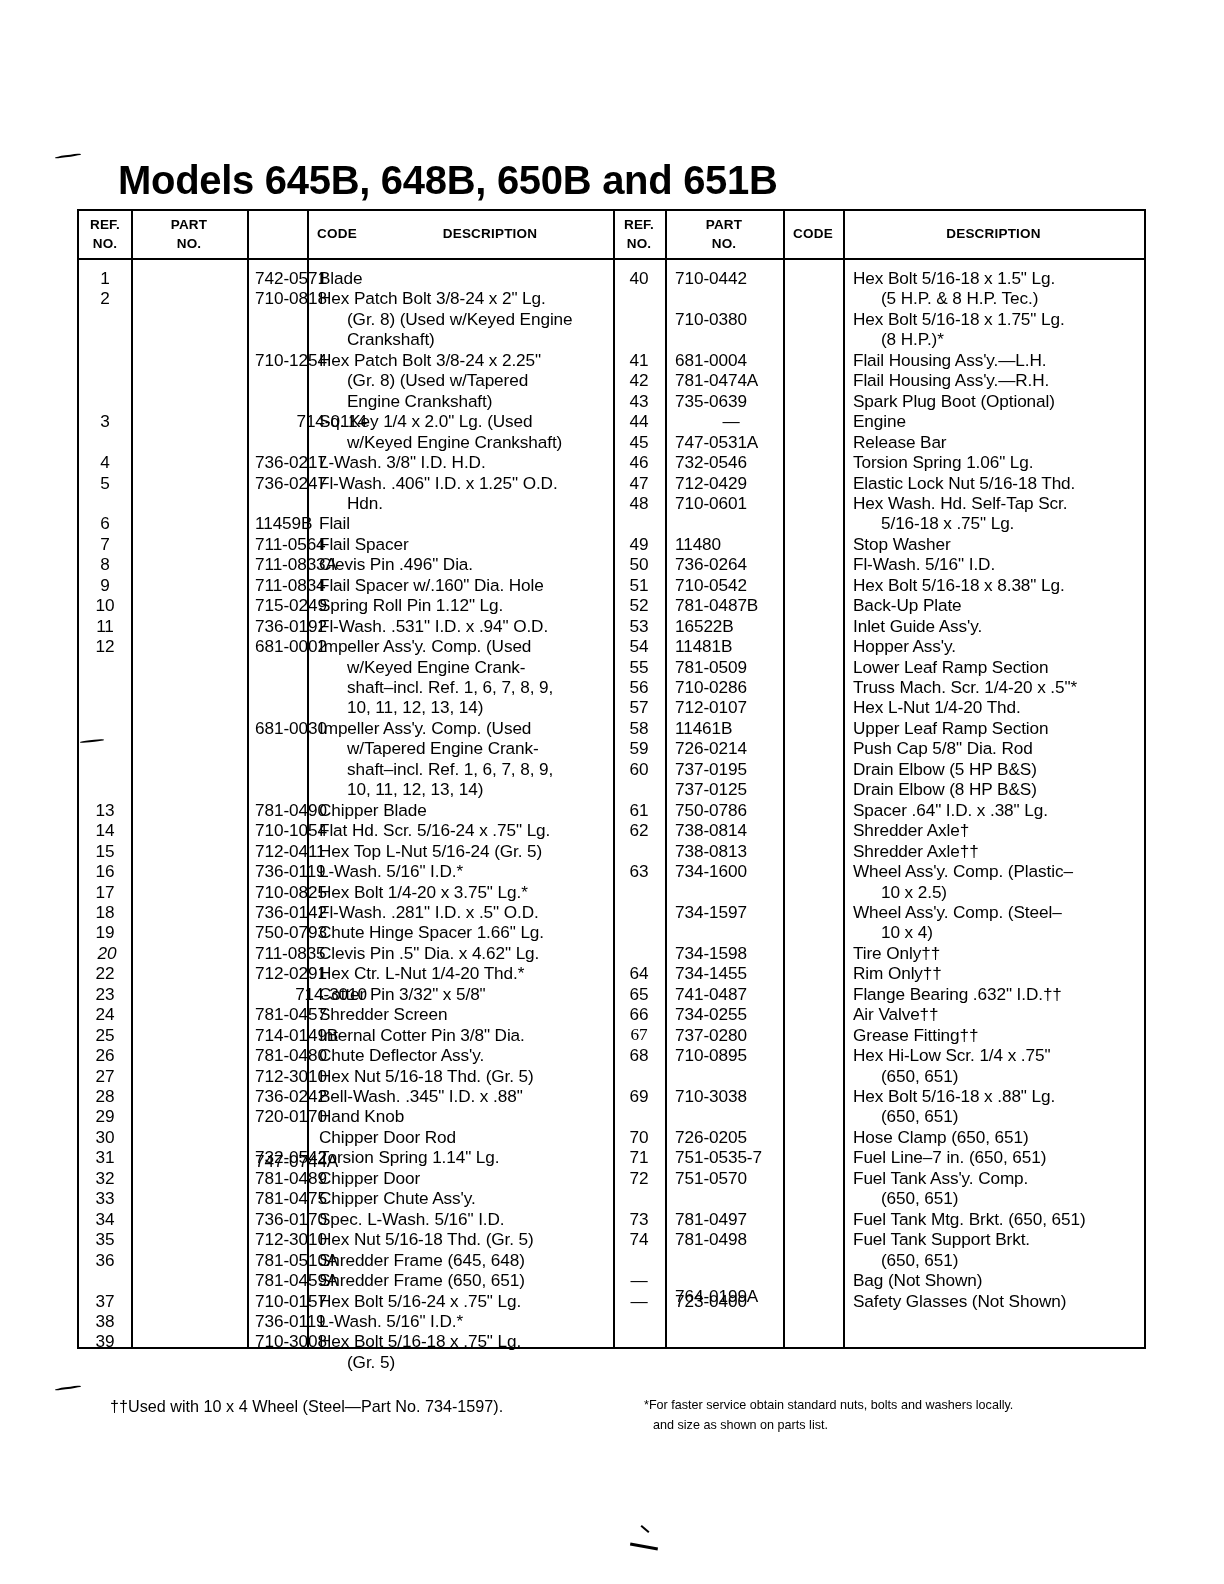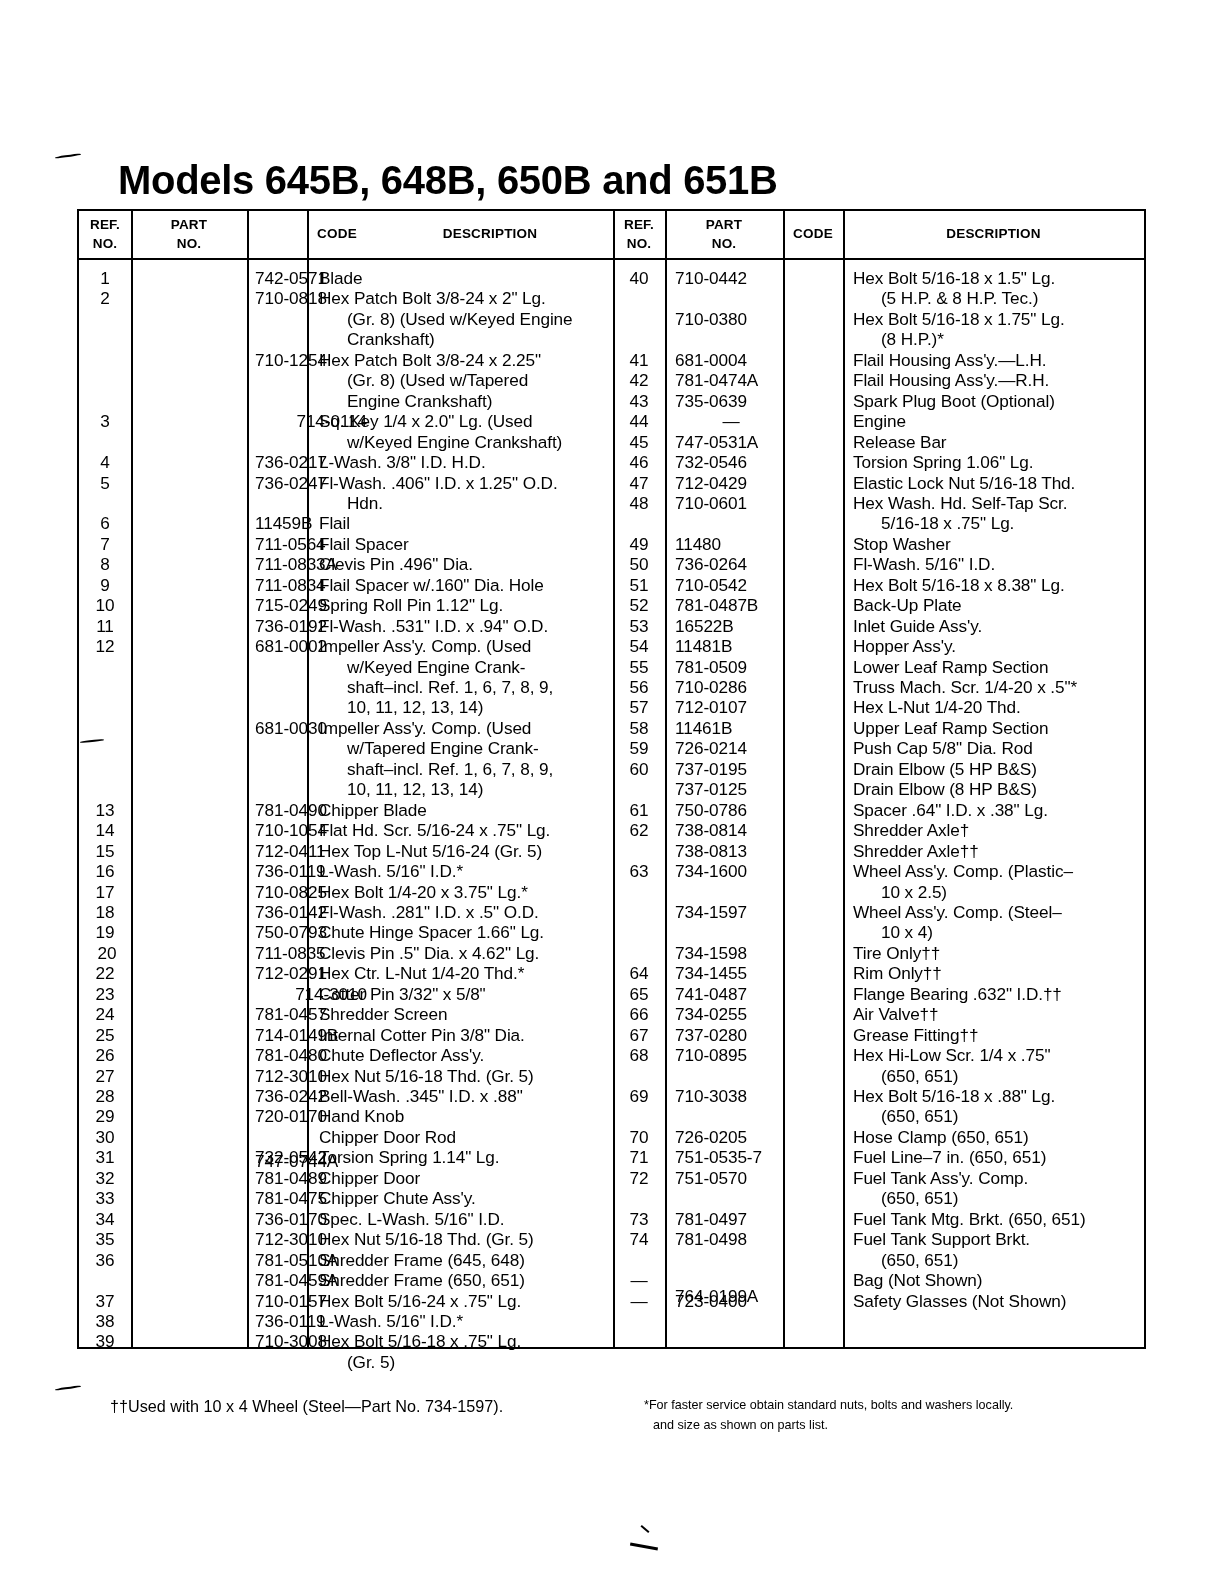--- a/index.html
+++ b/index.html
@@ -308,21 +308,21 @@
             <div class="rowline ref" style="left: 0px; width: 52px; top: 643.95px;">18</div>
             <div class="rowline part" style="left: 176px; width: 112px; top: 643.95px; text-align: left;">736-0142</div>
             <div class="rowline desc" style="left: 240px; top: 643.95px;">Fl-Wash. .281" I.D. x .5" O.D.</div>
           </div>
           <div>
             <div class="rowline ref" style="left: 0px; width: 52px; top: 664.4px;">19</div>
             <div class="rowline part" style="left: 176px; width: 112px; top: 664.4px; text-align: left;">750-0793</div>
             <div class="rowline desc" style="left: 240px; top: 664.4px;">Chute Hinge Spacer 1.66" Lg.</div>
           </div>
           <div>
-            <div class="rowline ref" style="left: 0px; width: 56px; top: 684.85px;">20</div>
+            <div class="rowline ref" style="left: 0px; width: 56px; top: 684.85px; font-style: italic;">20</div>
             <div class="rowline part" style="left: 176px; width: 112px; top: 684.85px; text-align: left;">711-0835</div>
             <div class="rowline desc" style="left: 240px; top: 684.85px;">Clevis Pin .5" Dia. x 4.62" Lg.</div>
           </div>
           <div>
             <div class="rowline ref" style="left: 0px; width: 52px; top: 705.3px;">22</div>
             <div class="rowline part" style="left: 176px; width: 112px; top: 705.3px; text-align: left;">712-0291</div>
             <div class="rowline desc" style="left: 240px; top: 705.3px;">Hex Ctr. L-Nut 1/4-20 Thd.*</div>
           </div>
           <div>
             <div class="rowline ref" style="left: 0px; width: 52px; top: 725.75px;">23</div>
@@ -570,21 +570,21 @@
             <div class="rowline ref" style="left: 534px; width: 52px; top: 725.75px;">65</div>
             <div class="rowline part" style="left: 596px; width: 112px; top: 725.75px; text-align: left;">741-0487</div>
             <div class="rowline desc" style="left: 774px; top: 725.75px;">Flange Bearing .632" I.D.††</div>
           </div>
           <div>
             <div class="rowline ref" style="left: 534px; width: 52px; top: 746.2px;">66</div>
             <div class="rowline part" style="left: 596px; width: 112px; top: 746.2px; text-align: left;">734-0255</div>
             <div class="rowline desc" style="left: 774px; top: 746.2px;">Air Valve††</div>
           </div>
           <div>
-            <div class="rowline ref" style="left: 534px; width: 52px; top: 766.65px;">67</div>
+            <div class="rowline ref" style="left: 534px; width: 52px; top: 766.65px; font-family: Liberation Serif, serif;">67</div>
             <div class="rowline part" style="left: 596px; width: 112px; top: 766.65px; text-align: left;">737-0280</div>
             <div class="rowline desc" style="left: 774px; top: 766.65px;">Grease Fitting††</div>
           </div>
           <div>
             <div class="rowline ref" style="left: 534px; width: 52px; top: 787.1px;">68</div>
             <div class="rowline part" style="left: 596px; width: 112px; top: 787.1px; text-align: left;">710-0895</div>
             <div class="rowline desc" style="left: 774px; top: 787.1px;">Hex Hi-Low Scr. 1/4 x .75"</div>
             <div class="rowline desc" style="left: 802px; top: 807.55px;">(650, 651)</div>
           </div>
           <div>

